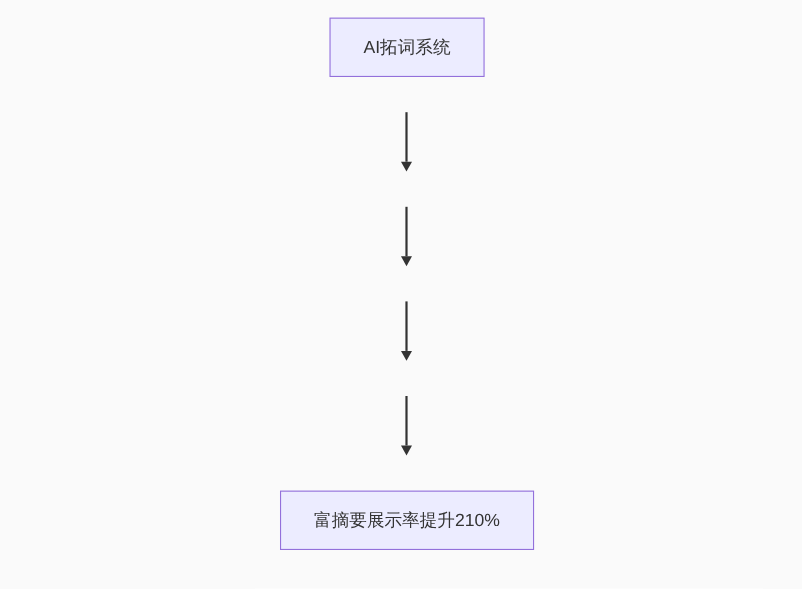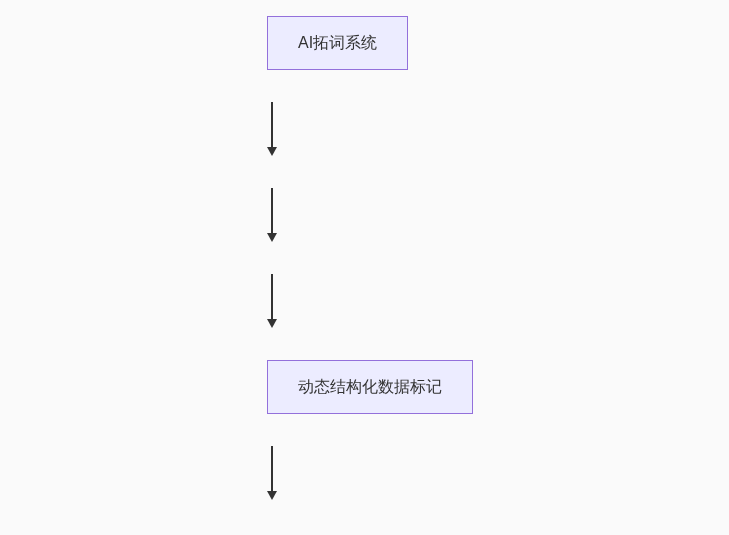--- a/index.html
+++ b/index.html
@@ -16,21 +16,21 @@
     background: var(--background, #FAFAFA);
     overflow: hidden;
   }
   .flow-column {
     position: absolute;
     left: 370px;
     top: 16px;
     transform: translateX(-50%);
     display: flex;
     flex-direction: column;
-    align-items: flex-start;
+    align-items: center;
     gap: 32px;
   }
   .node {
     box-sizing: border-box;
     height: 54px;
     padding: 0 30px;
     display: flex;
     align-items: center;
     justify-content: center;
     background: var(--node-fill, #ECECFF);
@@ -76,22 +76,22 @@
       <div class="arrow-line"></div>
       <div class="arrow-head"></div>
     </div>
 
 
     <div class="arrow">
       <div class="arrow-line"></div>
       <div class="arrow-head"></div>
     </div>
 
-    <div class="node">动态结构化数据标记</div>
 
     <div class="arrow">
       <div class="arrow-line"></div>
       <div class="arrow-head"></div>
     </div>
 
+    <div class="node">富摘要展示率提升210%</div>
 
   </div>
 </div>
 
 </body></html>

